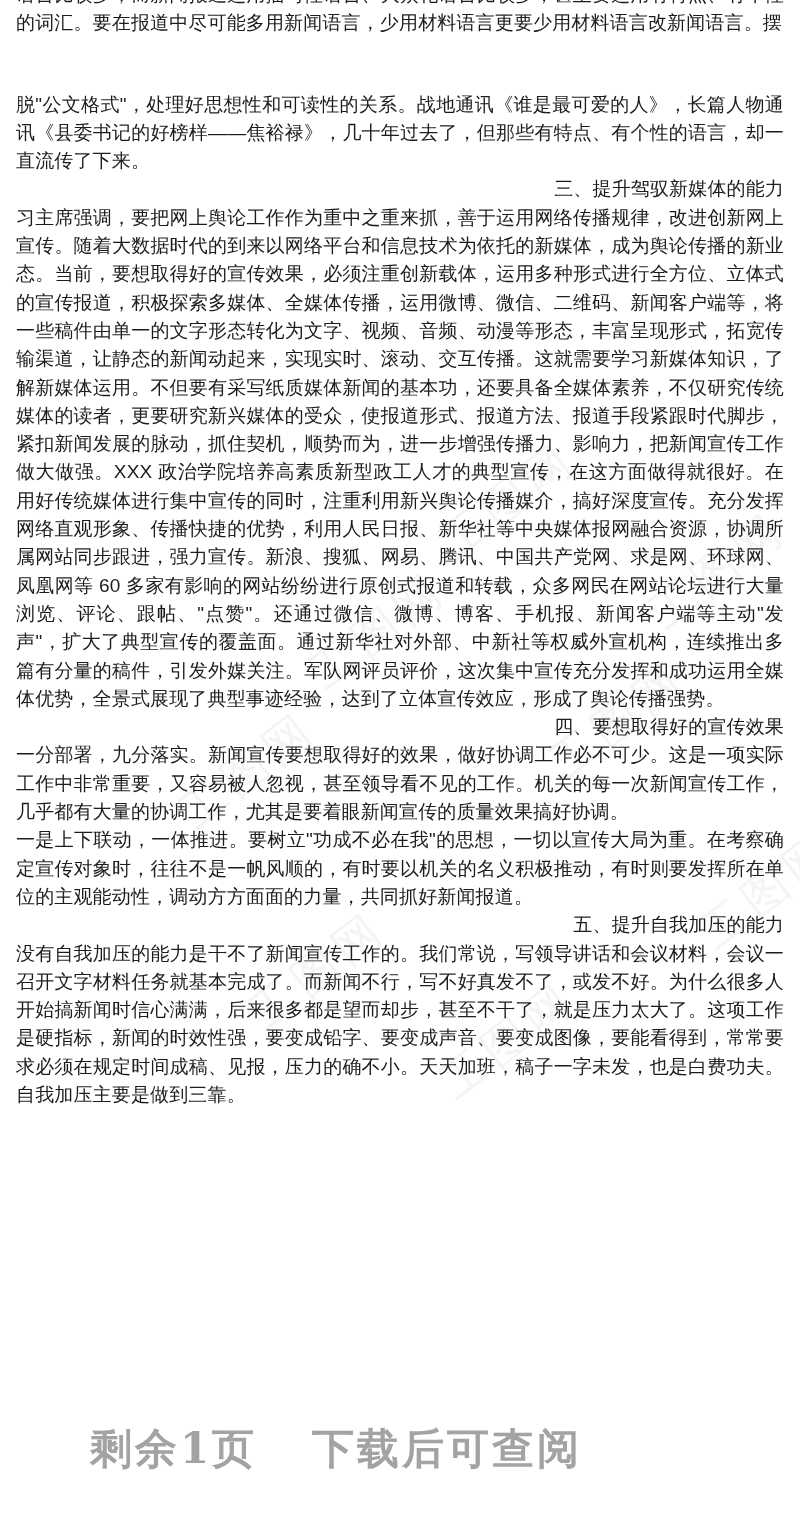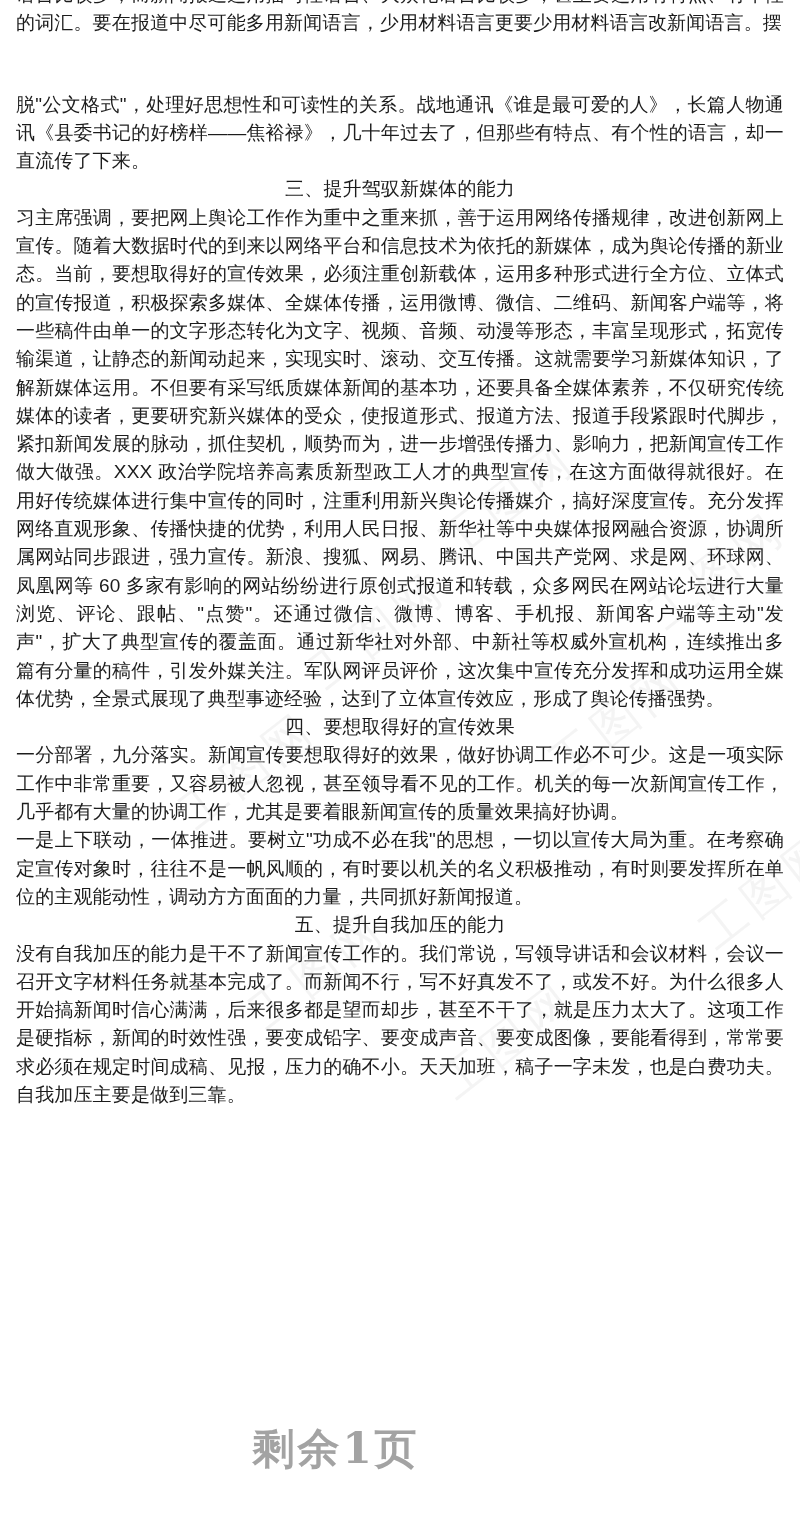--- a/index.html
+++ b/index.html
@@ -17,21 +17,21 @@
     width: 768px;
     padding: 0 16px;
     font-size: 19px;
     line-height: 28.3px;
     letter-spacing: 0.15px;
     text-align: justify;
     color: #1c1c1c;
   }
   .para { margin: 0; font-weight: normal; }
   .intro { margin-top: -19px; margin-bottom: 53px; }
-  .heading { text-align: center; }
+  .heading { text-align: right; }
   .watermark-layer { position: absolute; left: 0; top: 0; width: 800px; height: 1526px; pointer-events: none; }
   .wm-stamp {
     position: absolute;
     font-size: 46px;
     color: #1a1a1a;
     opacity: 0.045;
     transform: rotate(-38deg);
     letter-spacing: 6px;
     white-space: nowrap;
   }
@@ -73,13 +73,14 @@
     <span class="wm-stamp" style="left: 300px; top: 600px;">工图网</span>
     <span class="wm-stamp" style="left: 170px; top: 740px;">工图网</span>
     <span class="wm-stamp" style="left: 540px; top: 690px;">工图网</span>
     <span class="wm-stamp" style="left: 690px; top: 860px;">工图网</span>
     <span class="wm-stamp" style="left: 240px; top: 940px;">工图网</span>
     <span class="wm-stamp" style="left: 430px; top: 1010px;">工图网</span>
   </div>
 
 <div class="promo">
   <span>剩余1页</span>
+  <span>下载后可查阅</span>
 </div>
 
 </body></html>

